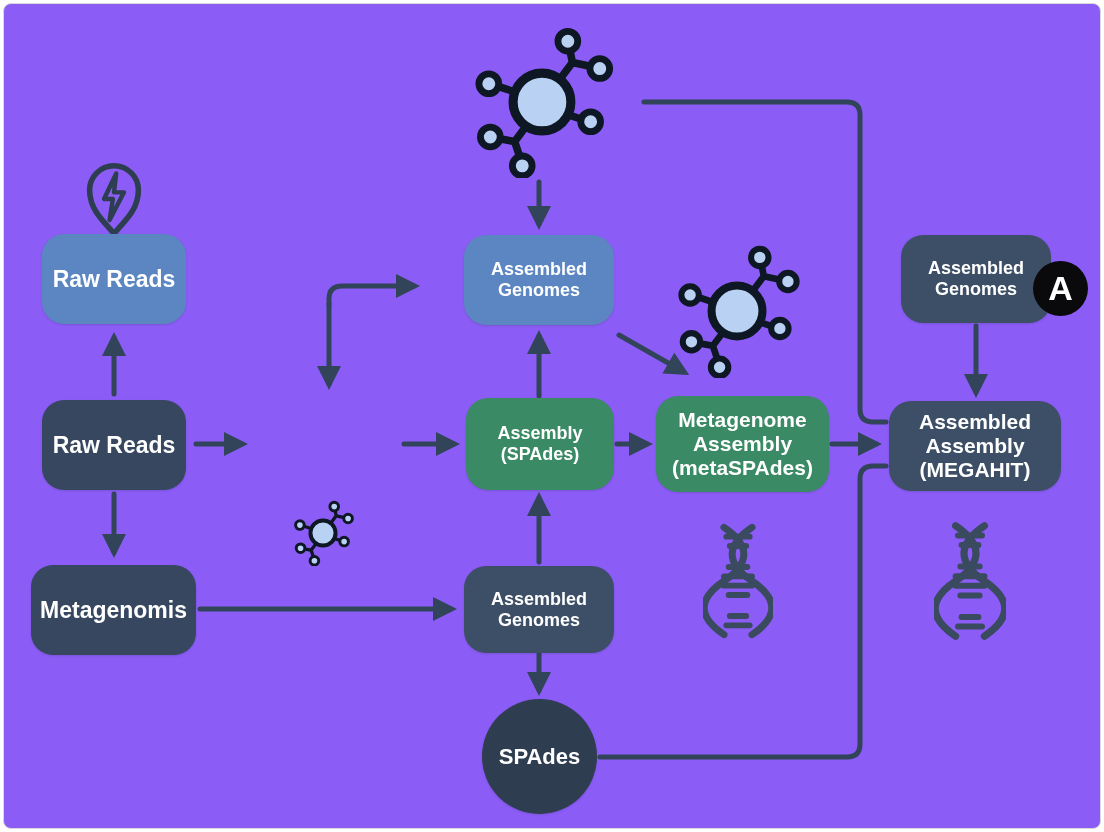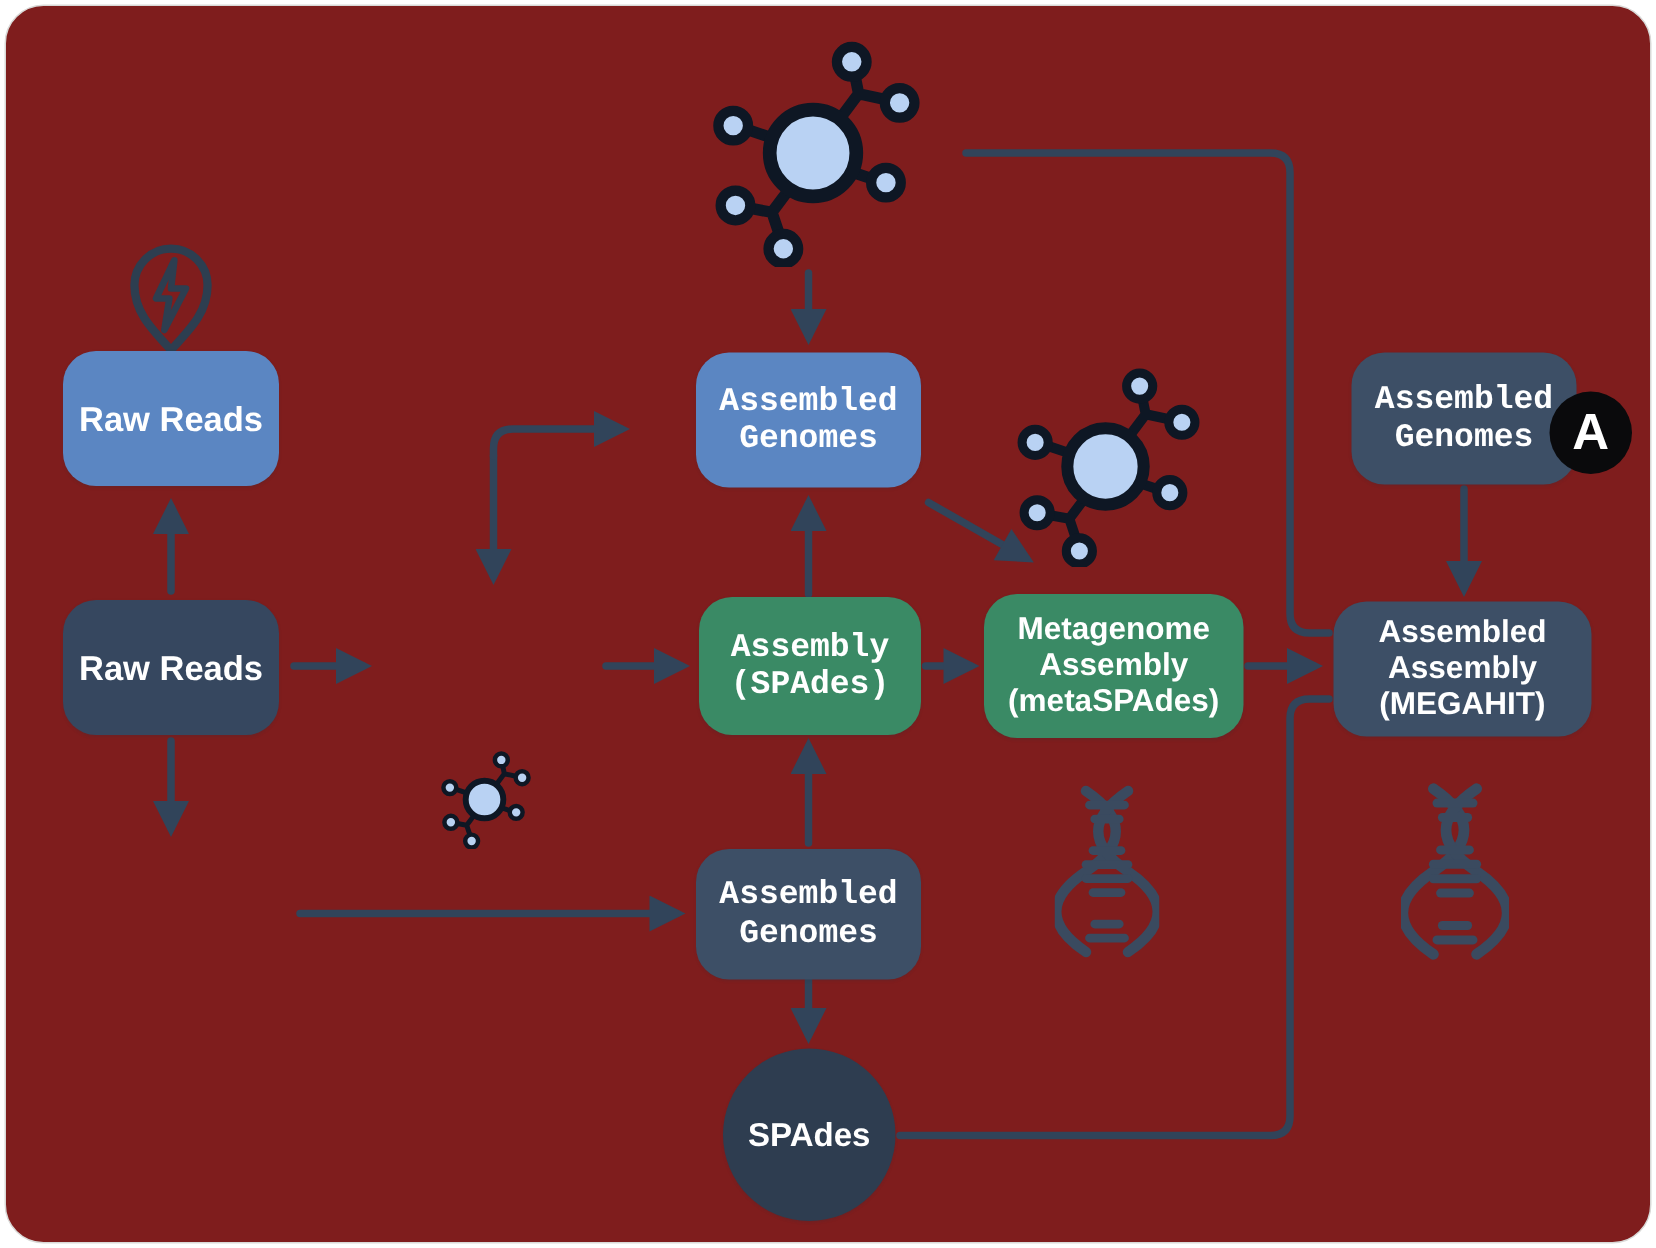--- a/index.html
+++ b/index.html
@@ -2,34 +2,34 @@
 <html><head>
 <meta charset="utf-8">
 <style>
   html,body{margin:0;padding:0;background:#ffffff;}
   #stage{
     position:relative;width:1104px;height:832px;background:#ffffff;
     font-family:"Liberation Sans",sans-serif;overflow:hidden;
   }
   #canvas{
     position:absolute;left:3px;top:3px;right:3px;bottom:3px;
-    background:#7f1d1d;border:1px solid #d9d9d7;border-radius:26px;
+    background:#8b5cf6;border:1px solid #d9d9d7;border-radius:8px;
   }
   .node{
     position:absolute;display:flex;align-items:center;justify-content:center;
     text-align:center;color:#ffffff;font-weight:700;line-height:1.14;
     border-radius:22px;padding:6px 10px;box-sizing:border-box;
     box-shadow:0 1px 2px rgba(40,50,60,0.18);
   }
   .blue{background:#5b86c2;}
   .green{background:#3a8a65;}
   .navy{background:#36475f;}
   .navy2{background:#3d4f66;}
   .node.f23{font-size:23px;}
-  .node.f22{font-size:22px;font-family:Liberation Mono, monospace;}
+  .node.f22{font-size:18px;}
   .node.f21{font-size:21px;}
   .circle-node{
     position:absolute;border-radius:50%;background:#2e3d50;color:#fff;
     display:flex;align-items:center;justify-content:center;font-weight:700;
     font-size:22px;box-shadow:0 1px 2px rgba(40,50,60,0.2);
   }
   .badge{
     position:absolute;border-radius:50%;background:#0a0a0c;color:#fff;
     display:flex;align-items:center;justify-content:center;
     font-weight:700;font-size:34px;z-index:6;
@@ -129,20 +129,21 @@
         <use href="#helix"></use>
       </svg>
     <svg class="icon" style="left:930px;top:504px;width:72px;height:146px">
         <use href="#helix"></use>
       </svg>
 
     <div class="node blue f23" style="left:38px;top:230px;width:144px;height:90px">Raw Reads</div>
 
     <div class="node navy f23" style="left:38px;top:396px;width:144px;height:90px">Raw Reads</div>
 
+    <div class="node navy f23" style="left:27px;top:561px;width:165px;height:90px">Metagenomis</div>
 
 
     <div class="node green f21" style="left:652px;top:392px;width:173px;height:96px">Metagenome Assembly (metaSPAdes)</div>
 
     <div class="node green f22" style="left:462px;top:394px;width:148px;height:92px">Assembly (SPAdes)</div>
 
     <div class="node blue f22" style="left:460px;top:231px;width:150px;height:90px">Assembled Genomes</div>
 
     <div class="node navy2 f22" style="left:460px;top:562px;width:150px;height:87px">Assembled Genomes</div>
 

